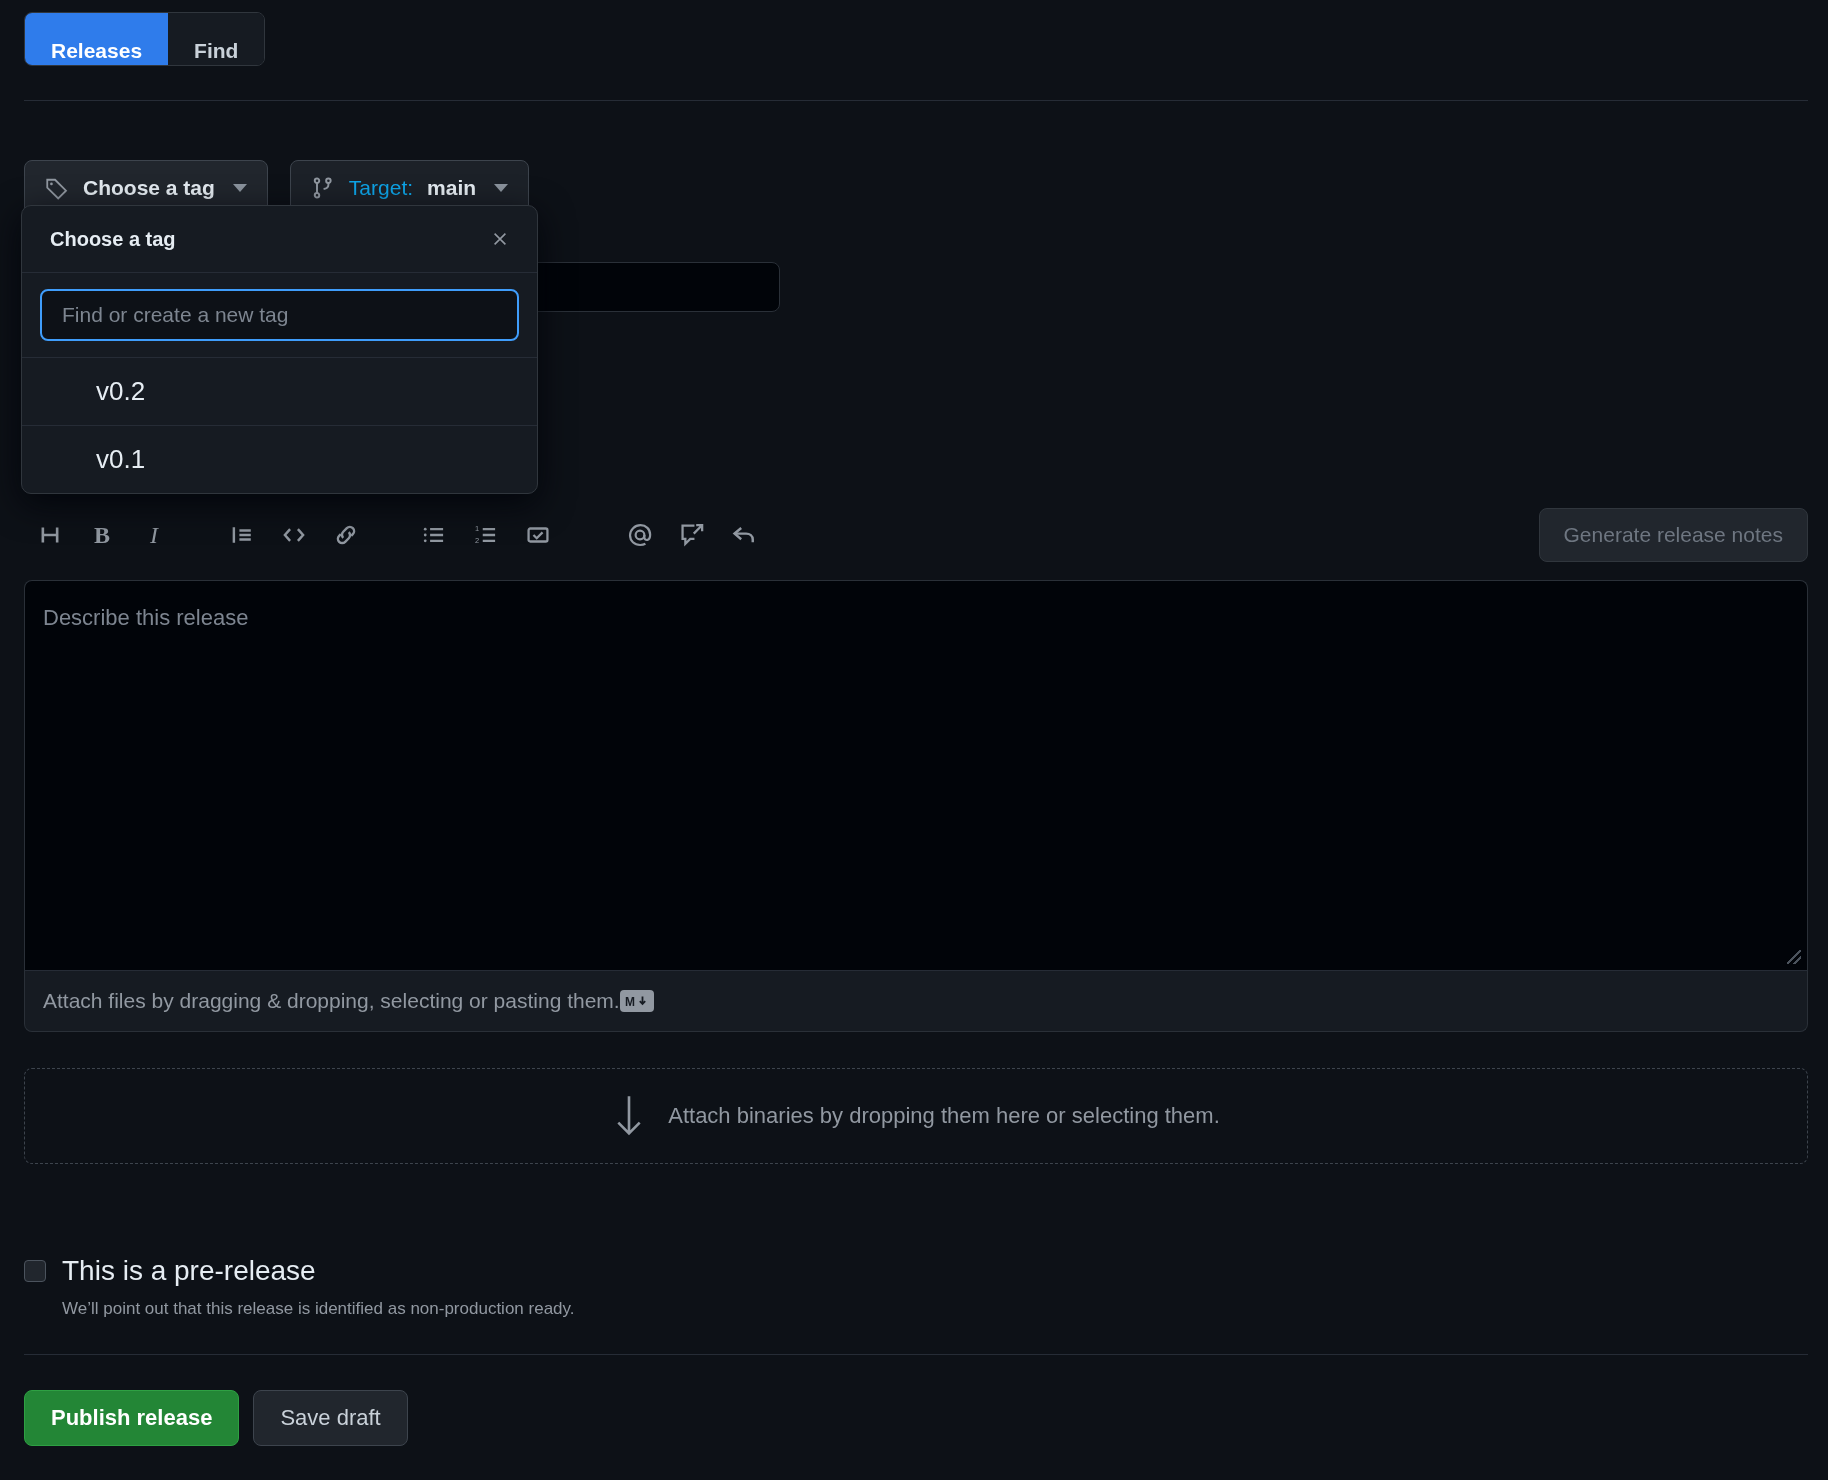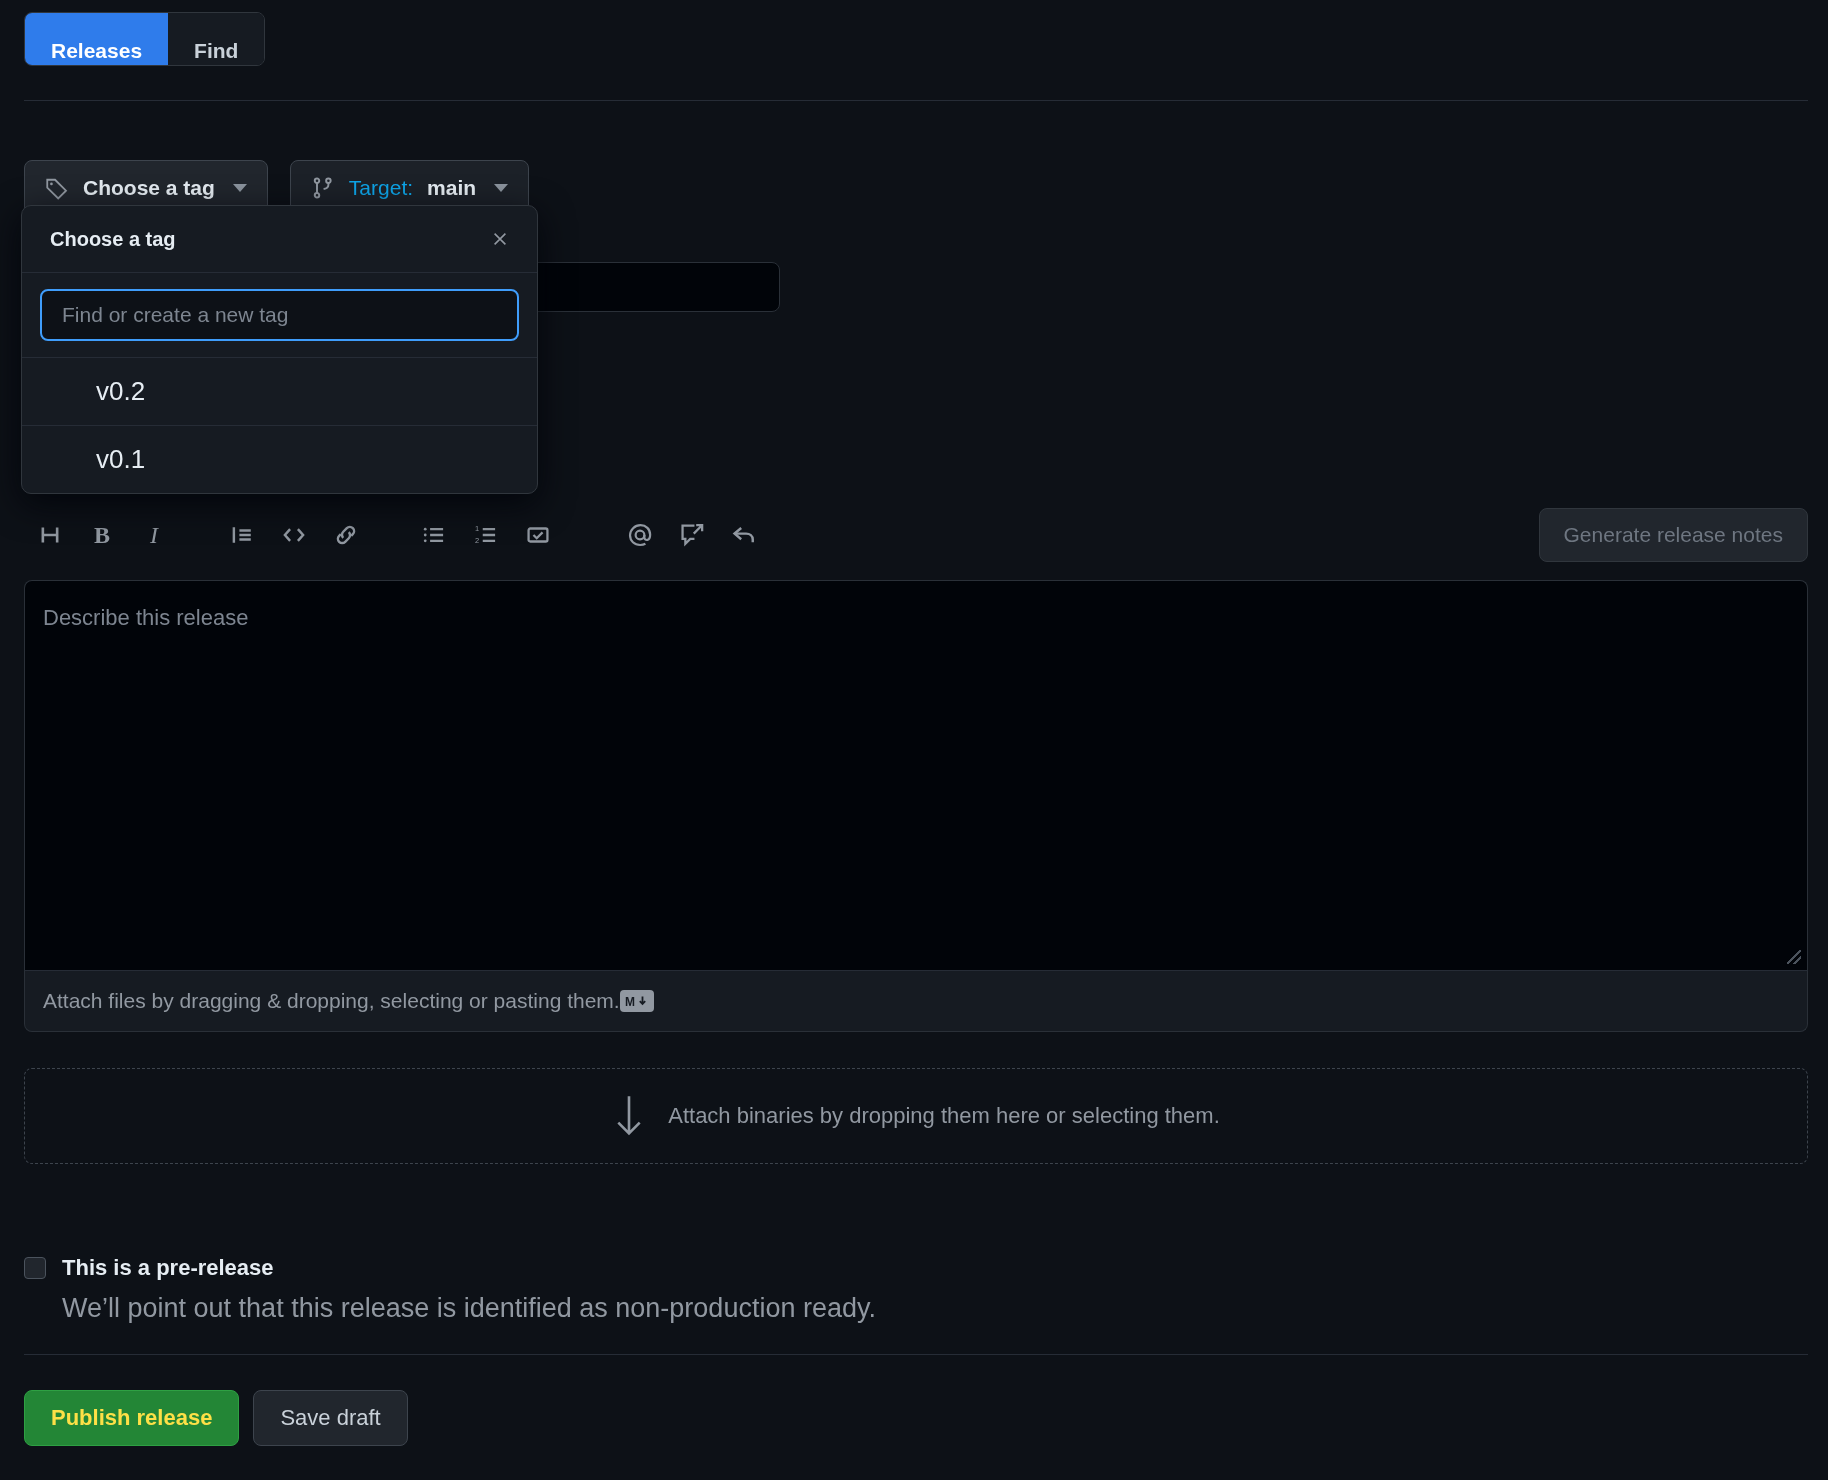--- a/index.html
+++ b/index.html
@@ -153,34 +153,34 @@
   }
   .dropzone-text { font-size: 22px; color: #9198a1; }
 
   
   .prerelease { position: absolute; left: 24px; top: 1255px; }
   .pre-row { display: flex; align-items: center; gap: 16px; }
   .checkbox {
     width: 22px; height: 22px; border-radius: 4px;
     background: #21262d; border: 1px solid #4b535d; cursor: pointer;
   }
-  .pre-label { font-size: 22px; font-weight: 700; color: #e6edf3; }
-  .pre-sub { margin: 12px 0 0 38px; font-size: 27px; color: #9198a1; }
+  .pre-label { font-size: 28px; font-weight: 400; color: #e6edf3; }
+  .pre-sub { margin: 12px 0 0 38px; font-size: 17px; color: #9198a1; }
 
   .divider-bottom {
     position: absolute; left: 24px; top: 1354px; width: 1784px; height: 1px; background: #262c36;
   }
 
   
   .actions { position: absolute; left: 24px; top: 1390px; display: flex; gap: 14px; }
   .btn {
     height: 56px; padding: 0 26px; display: flex; align-items: center;
     border-radius: 8px; font-size: 22px; font-weight: 700; cursor: pointer;
   }
-  .btn-primary { background: #238636; color: #fde047; border: 1px solid #2ea043; }
+  .btn-primary { background: #238636; color: #ffffff; border: 1px solid #2ea043; }
   .btn-secondary { background: #21262d; color: #c9d1d9; border: 1px solid #3d444d; font-weight: 400; }
 </style>
 </head>
 <body>
 
 <div class="page">
 
   <div class="tabs">
     <div class="tab active">Releases</div>
     <div class="tab">Find</div>

